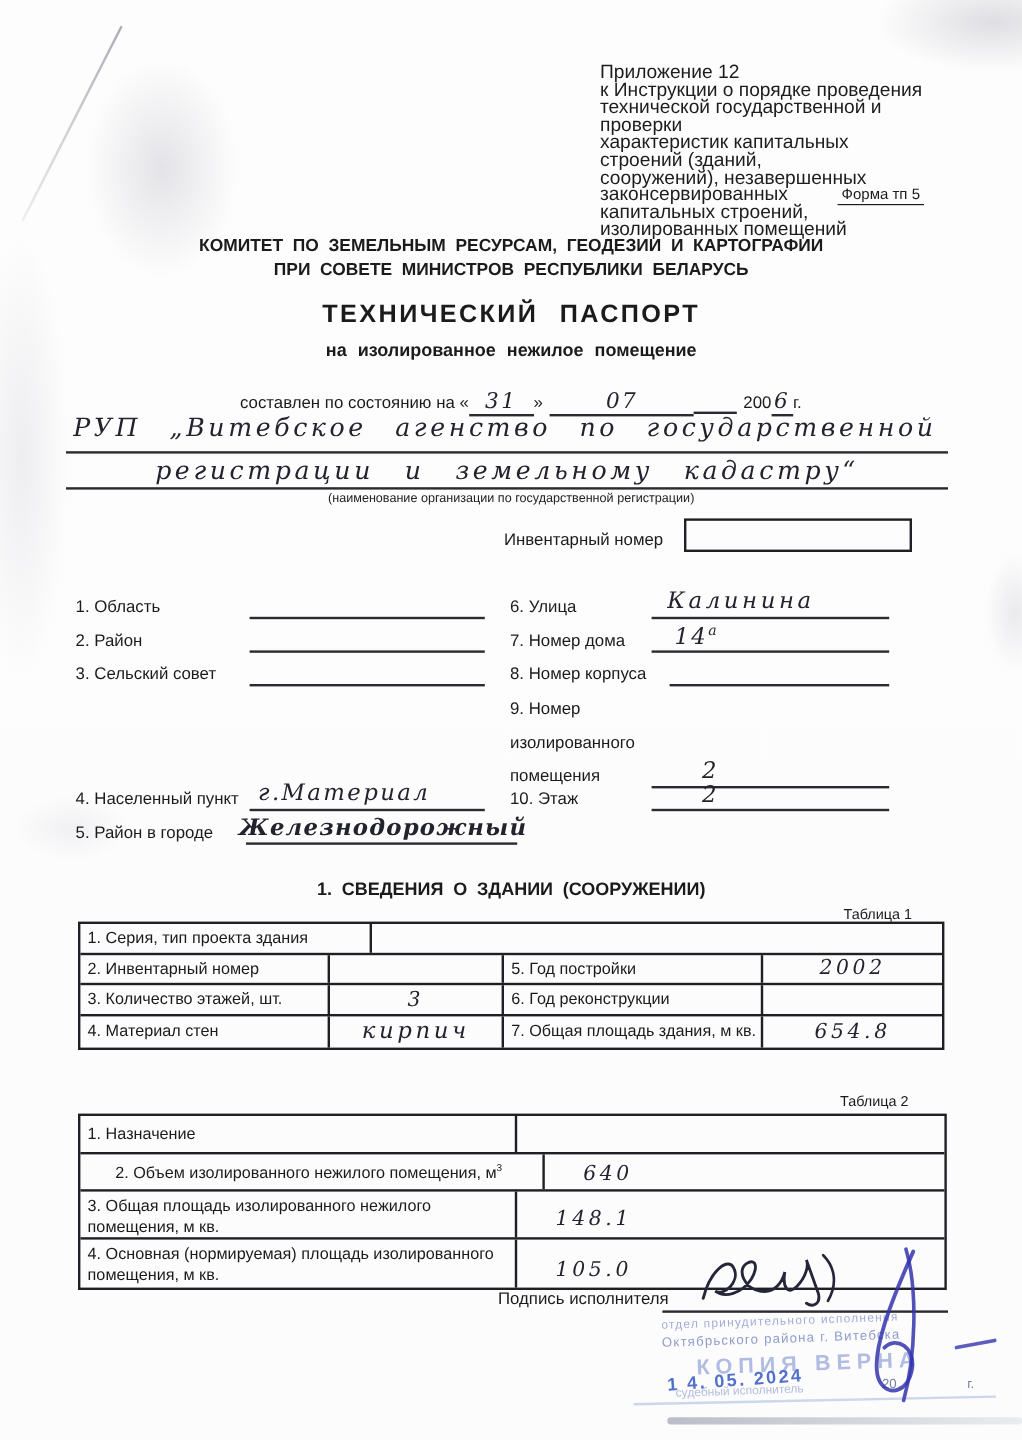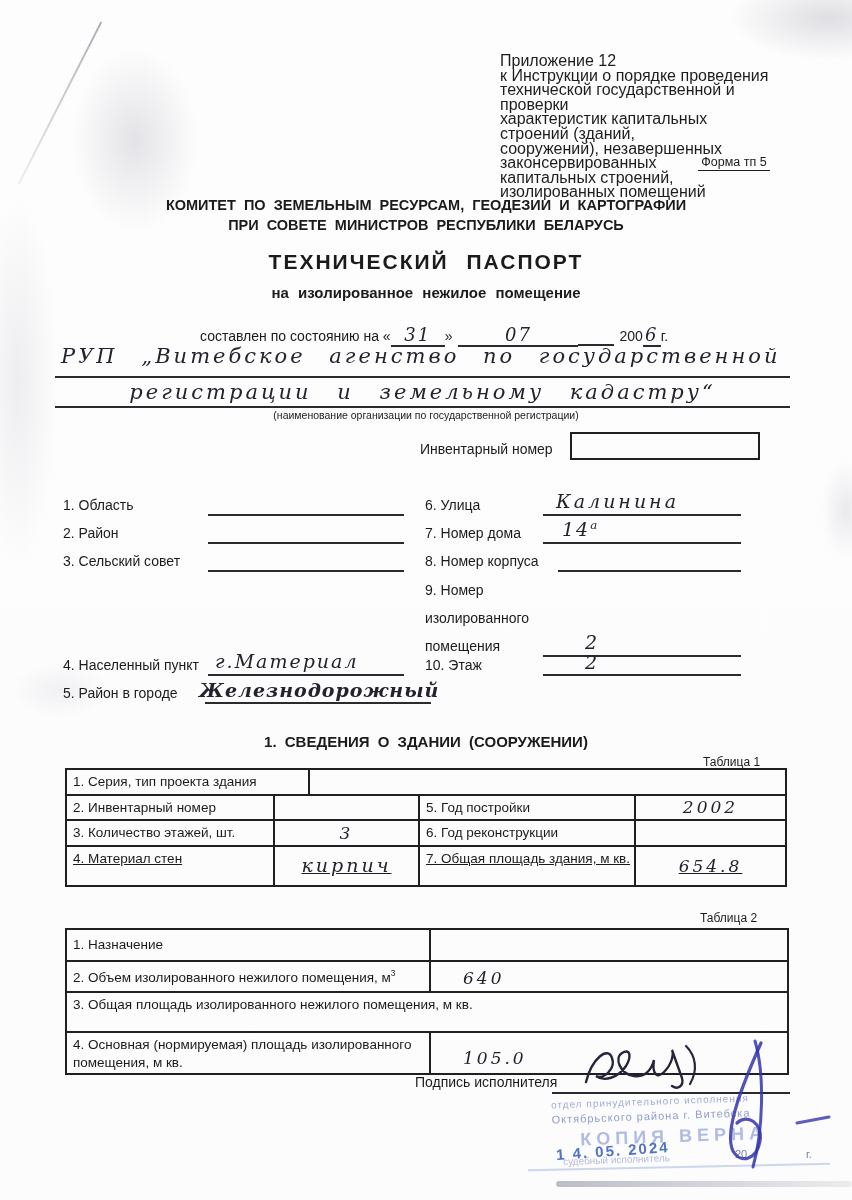--- a/index.html
+++ b/index.html
@@ -150,47 +150,50 @@
     <div class="trow" style="height:26px;">
       <div class="tc" style="width:208px;">3. Количество этажей, шт.</div>
       <div class="tc tcv" style="width:145px;">
           <span class="hwv">3</span>
         </div>
       <div class="tc" style="width:216px;">6. Год реконструкции</div>
       <div class="tc tcv">
           <span class="hwv"></span>
         </div>
     </div>
-    <div class="trow" style="height:40px;text-decoration:underline;">
+    <div class="trow" style="height:28px;">
       <div class="tc" style="width:208px;">4. Материал стен</div>
       <div class="tc tcv" style="width:145px;overflow:visible;">
           <span class="hwv" style="font-size:19px;">кирпич</span>
         </div>
       <div class="tc" style="width:216px;">7. Общая площадь здания, м кв.</div>
       <div class="tc tcv">
           <span class="hwv">654.8</span>
         </div>
     </div>
   </div>
 
   <div class="t" style="left:700px;top:911px;font-size:12px;">Таблица 2</div>
 
   <div class="tbl" style="left:65px;top:928px;width:724px;">
     <div class="trow" style="height:30px;">
       <div class="tc" style="width:364px;padding-top:6px;">1. Назначение</div>
       <div class="tc"></div>
     </div>
-    <div class="trow" style="height:31px;">
+    <div class="trow" style="height:31px;padding-left:23px;">
       <div class="tc" style="width:364px;padding-top:6px;"><span>2. Объем изолированного нежилого помещения, м</span><sup>3</sup></div>
       <div class="tc" style="display:flex;align-items:center;padding-left:32px;">
           <span class="hwv">640</span>
         </div>
     </div>
     <div class="trow" style="height:40px;">
       <div class="tc" style="width:364px;padding-top:3px;">3. Общая площадь изолированного нежилого помещения, м кв.</div>
+      <div class="tc" style="display:flex;align-items:flex-end;padding:0 0 4px 32px;">
+          <span class="hwv">148.1</span>
+        </div>
     </div>
     <div class="trow" style="height:42px;">
       <div class="tc" style="width:364px;padding-top:3px;">4. Основная (нормируемая) площадь изолированного помещения, м кв.</div>
       <div class="tc" style="display:flex;align-items:flex-end;padding:0 0 4px 32px;">
           <span class="hwv">105.0</span>
         </div>
     </div>
   </div>
 
   <div class="t" style="left:415px;top:1074px;font-size:14px;">Подпись исполнителя</div>

